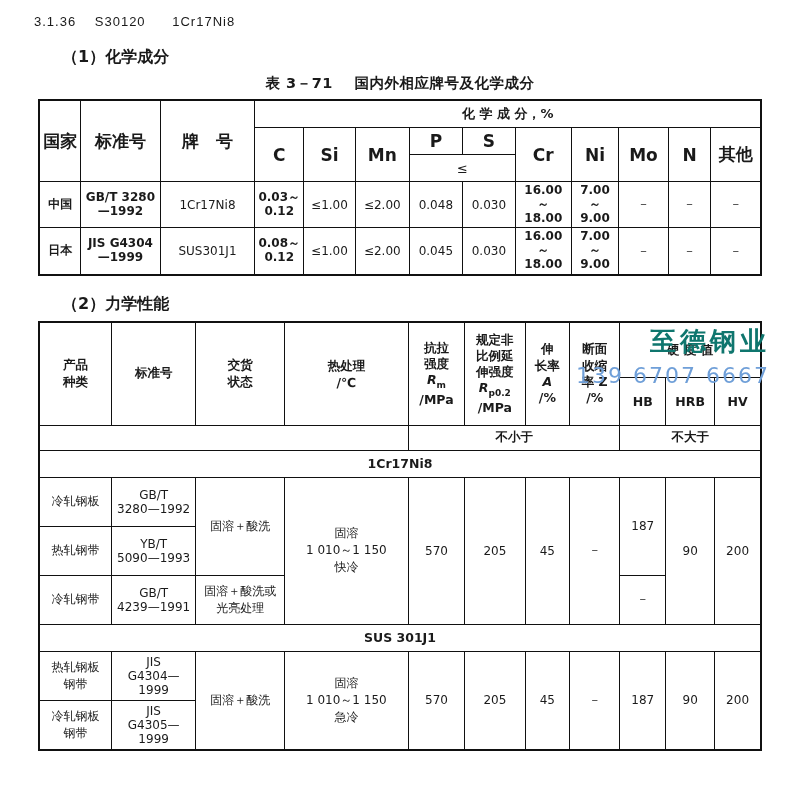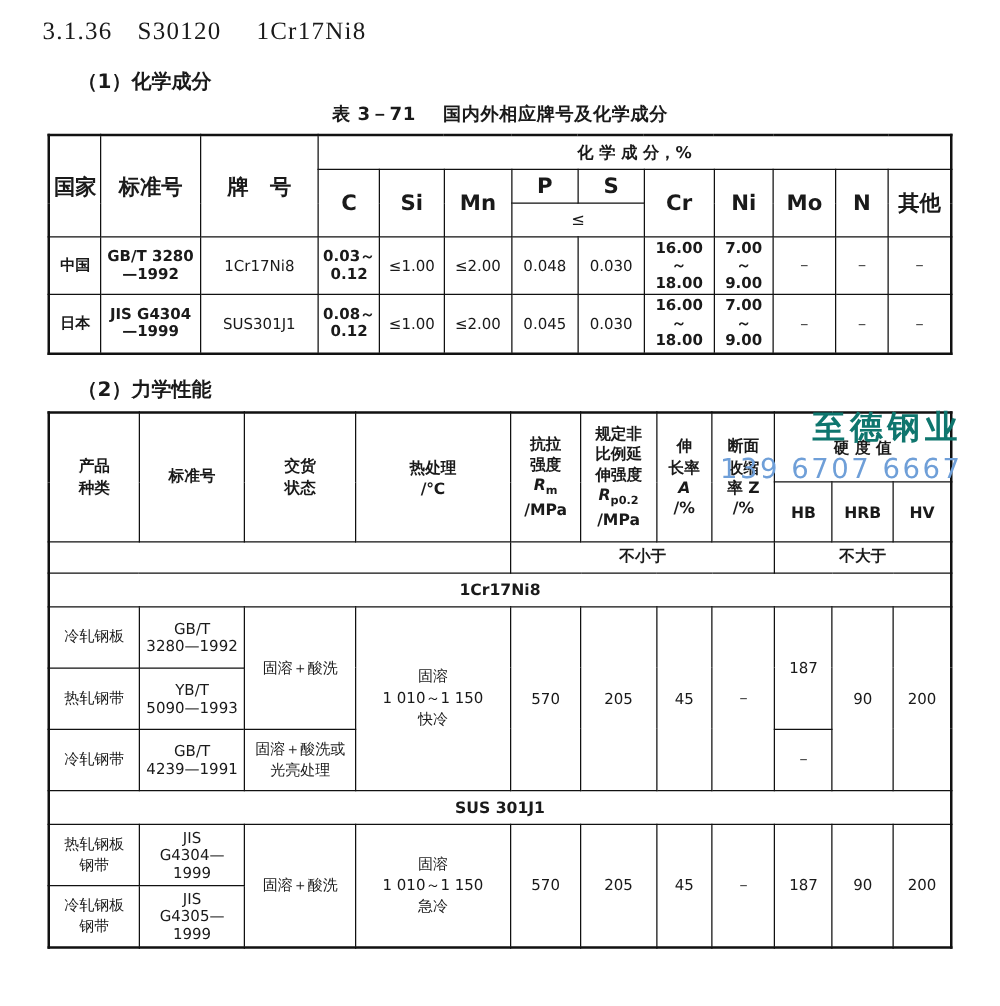--- a/index.html
+++ b/index.html
@@ -15,24 +15,24 @@
     position: relative;
     overflow: hidden;
   }
   .page {
     position: relative;
     width: 800px;
     height: 805px;
     padding: 0;
   }
   .section-heading {
-    font-size: 20px;
+    font-size: 13px;
     letter-spacing: 1px;
     margin: 14px 0 0 34px;
-    font-family: Liberation Serif, serif;
+    font-family: Liberation Sans, sans-serif;
   }
   .section-heading .num { margin-right: 14px; }
   .section-heading .code { margin-right: 22px; }
   .subheading {
     font-size: 16px;
     margin: 18px 16px 6px 62px;
     font-family: "DejaVu Sans", sans-serif;
     font-weight: bold;
   }
   .table-caption {

